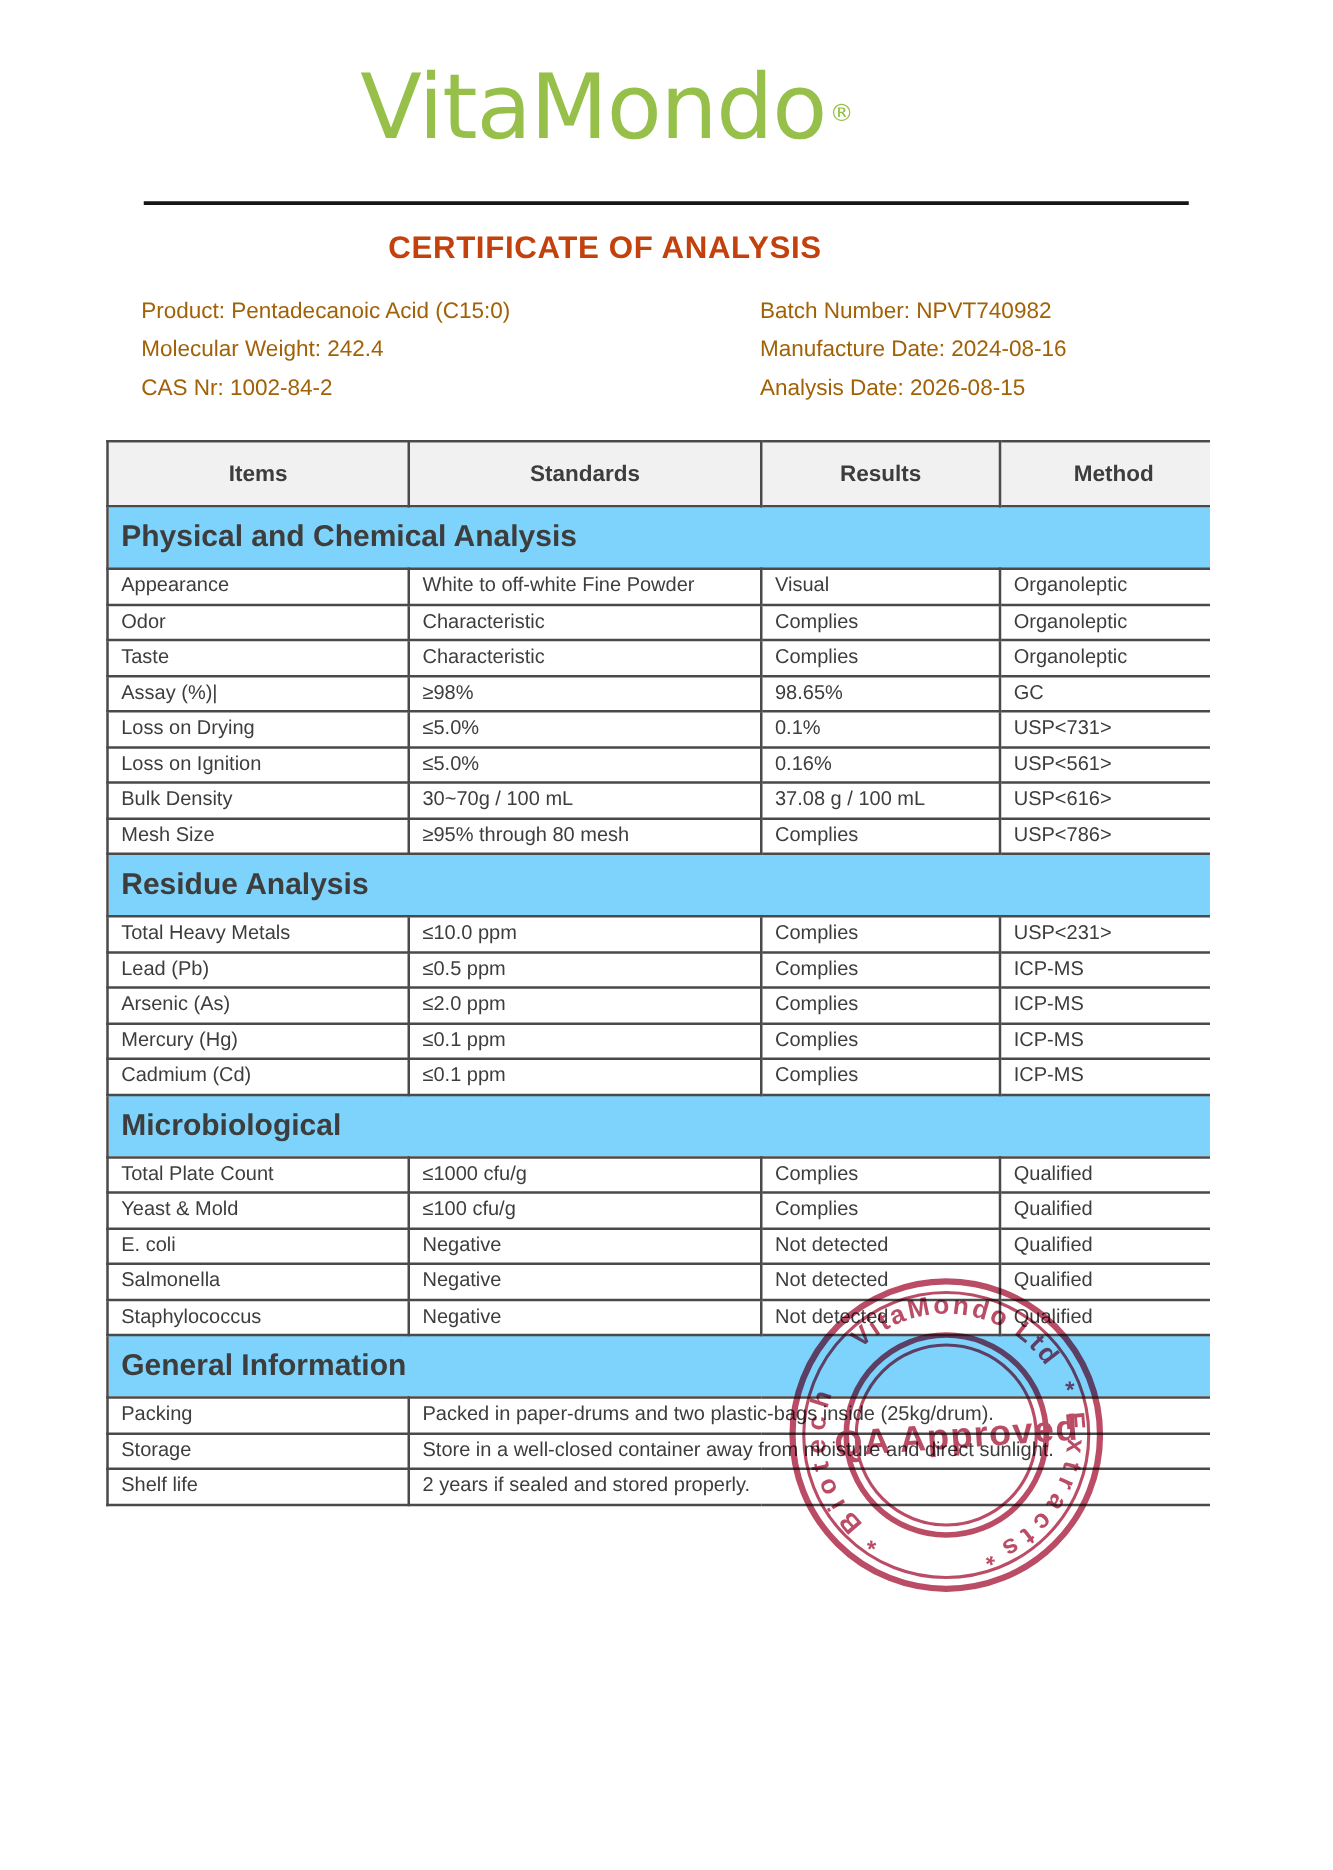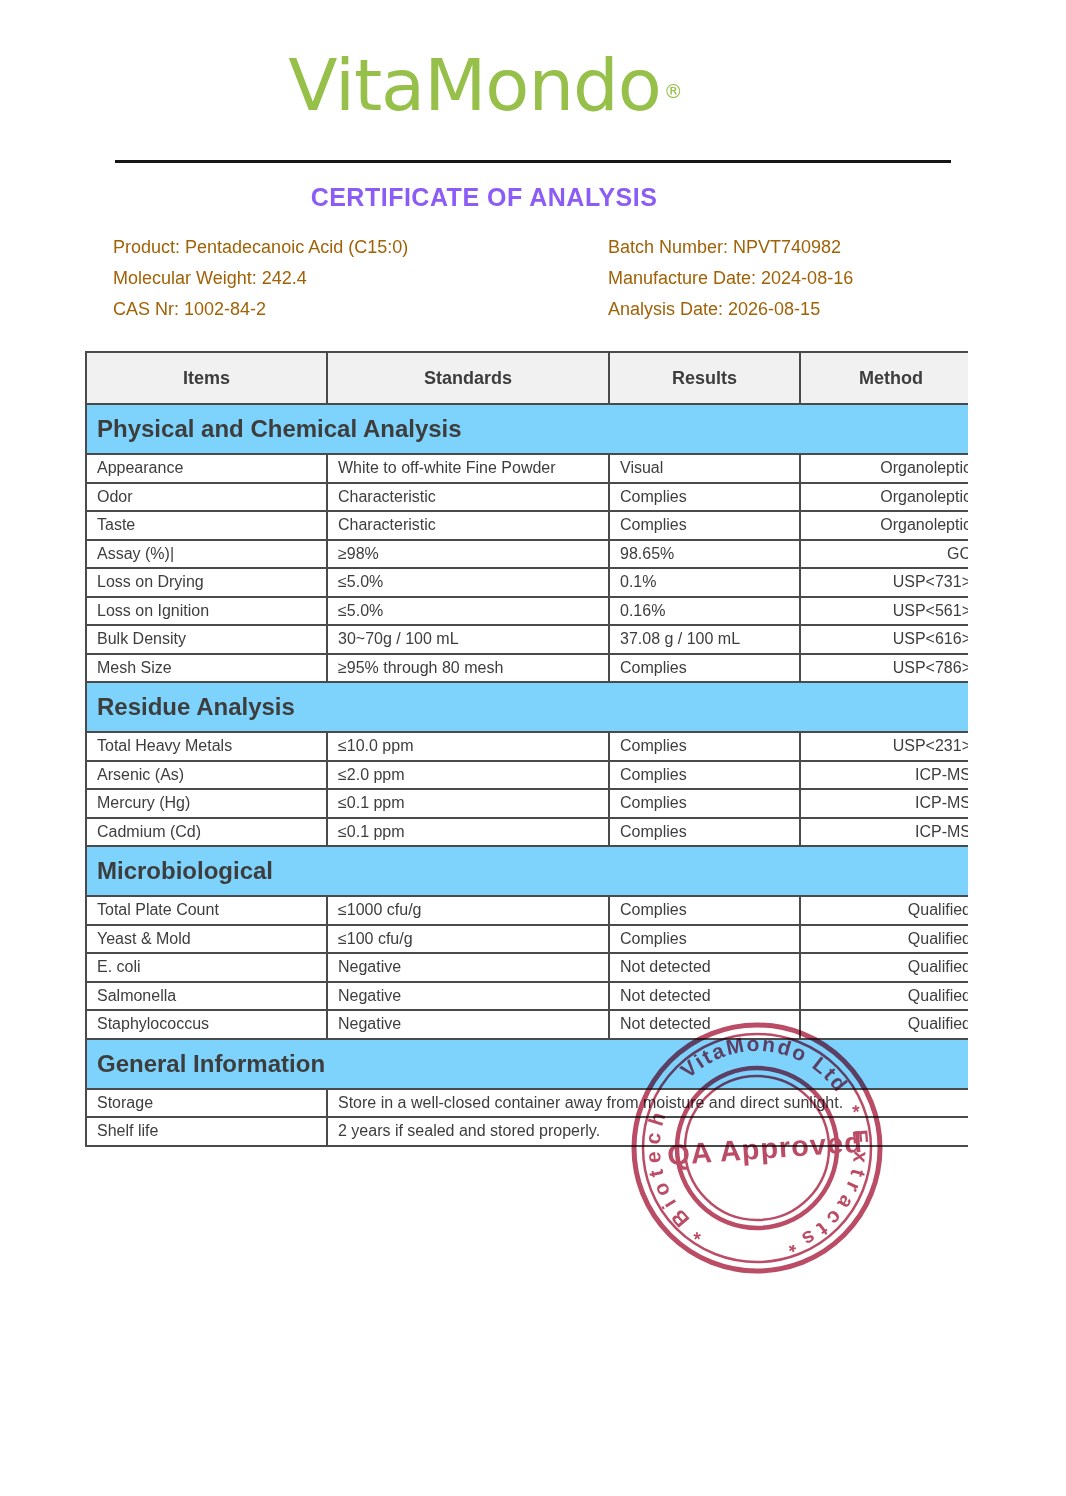--- a/index.html
+++ b/index.html
@@ -36,21 +36,21 @@
     width:836px;
     margin:14px auto 0 115px;
     border:none;
     border-top:3px solid #151515;
   }
   .doc-title{
     margin-top:20px;
     text-align:center;
     font-size:25px;
     font-weight:bold;
-    color:#8b5cf6;
+    color:#c2410c;
     letter-spacing:0.5px;
   }
   
   .info{
     display:flex;
     margin:20px 0 0 113px;
     font-size:18px;
     line-height:31px;
     color:#a16207;
   }
@@ -90,21 +90,21 @@
     background:#7dd3fc;
     font-size:24px;
     font-weight:bold;
     text-align:left;
   }
   .data-row td{
     height:26.5px;
     background:#ffffff;
     text-align:left;
   }
-  .data-row td.method{text-align:right;}
+  .data-row td.method{text-align:left;}
   
   .stamp{
     position:absolute;
     left:627px;
     top:1018px;
     width:260px;
     height:260px;
     opacity:0.88;
     mix-blend-mode:multiply;
     pointer-events:none;
@@ -209,20 +209,26 @@
     <tr class="sec-row">
       <td colspan="4">Residue Analysis</td>
     </tr>
     <tr class="data-row">
       <td>Total Heavy Metals</td>
       <td>≤10.0 ppm</td>
       <td>Complies</td>
       <td class="method">USP&lt;231&gt;</td>
     </tr>
     <tr class="data-row">
+      <td>Lead (Pb)</td>
+      <td>≤0.5 ppm</td>
+      <td>Complies</td>
+      <td class="method">ICP-MS</td>
+    </tr>
+    <tr class="data-row">
       <td>Arsenic (As)</td>
       <td>≤2.0 ppm</td>
       <td>Complies</td>
       <td class="method">ICP-MS</td>
     </tr>
     <tr class="data-row">
       <td>Mercury (Hg)</td>
       <td>≤0.1 ppm</td>
       <td>Complies</td>
       <td class="method">ICP-MS</td>
@@ -263,20 +269,24 @@
     </tr>
     <tr class="data-row">
       <td>Staphylococcus</td>
       <td>Negative</td>
       <td>Not detected</td>
       <td class="method">Qualified</td>
     </tr>
 
     <tr class="sec-row">
       <td colspan="4">General Information</td>
+    </tr>
+    <tr class="data-row">
+      <td>Packing</td>
+      <td colspan="3">Packed in paper-drums and two plastic-bags inside (25kg/drum).</td>
     </tr>
     <tr class="data-row">
       <td>Storage</td>
       <td colspan="3">Store in a well-closed container away from moisture and direct sunlight.</td>
     </tr>
     <tr class="data-row">
       <td>Shelf life</td>
       <td colspan="3">2 years if sealed and stored properly.</td>
     </tr>
   </tbody>

